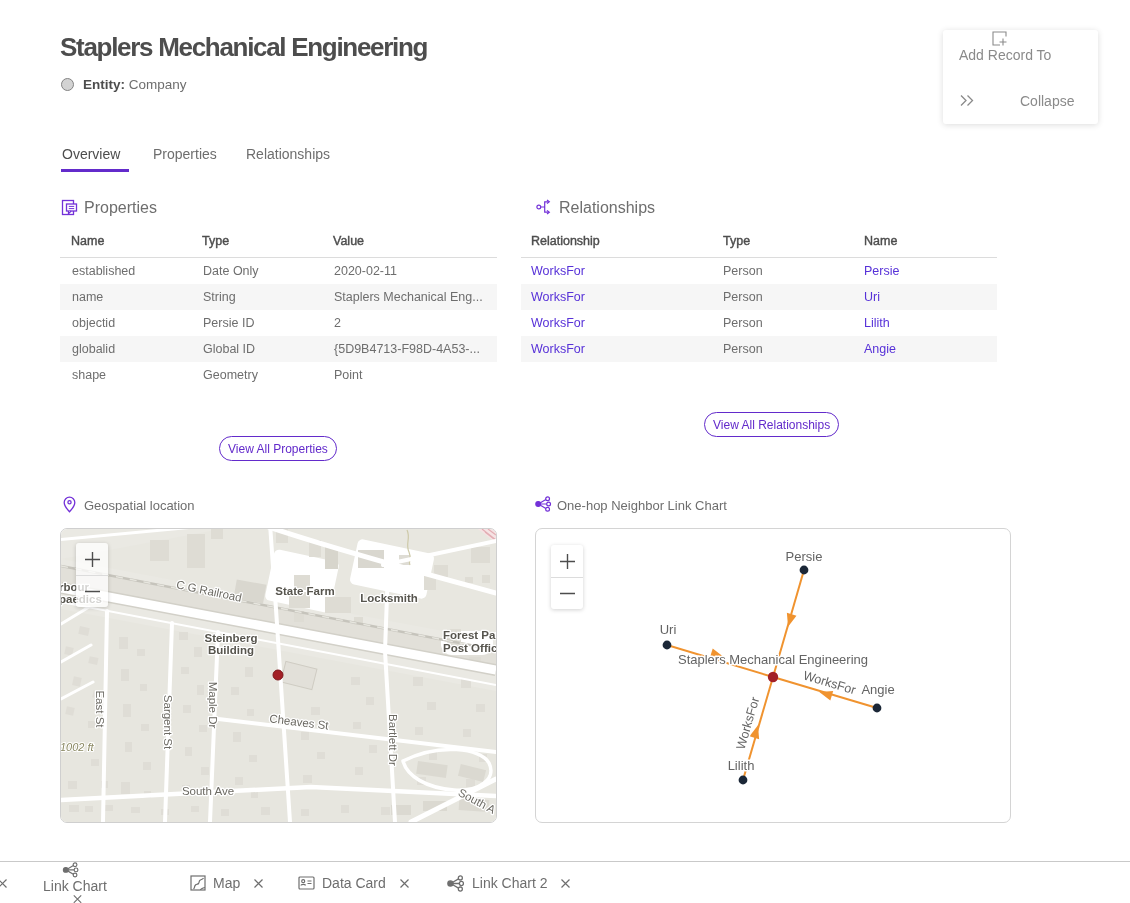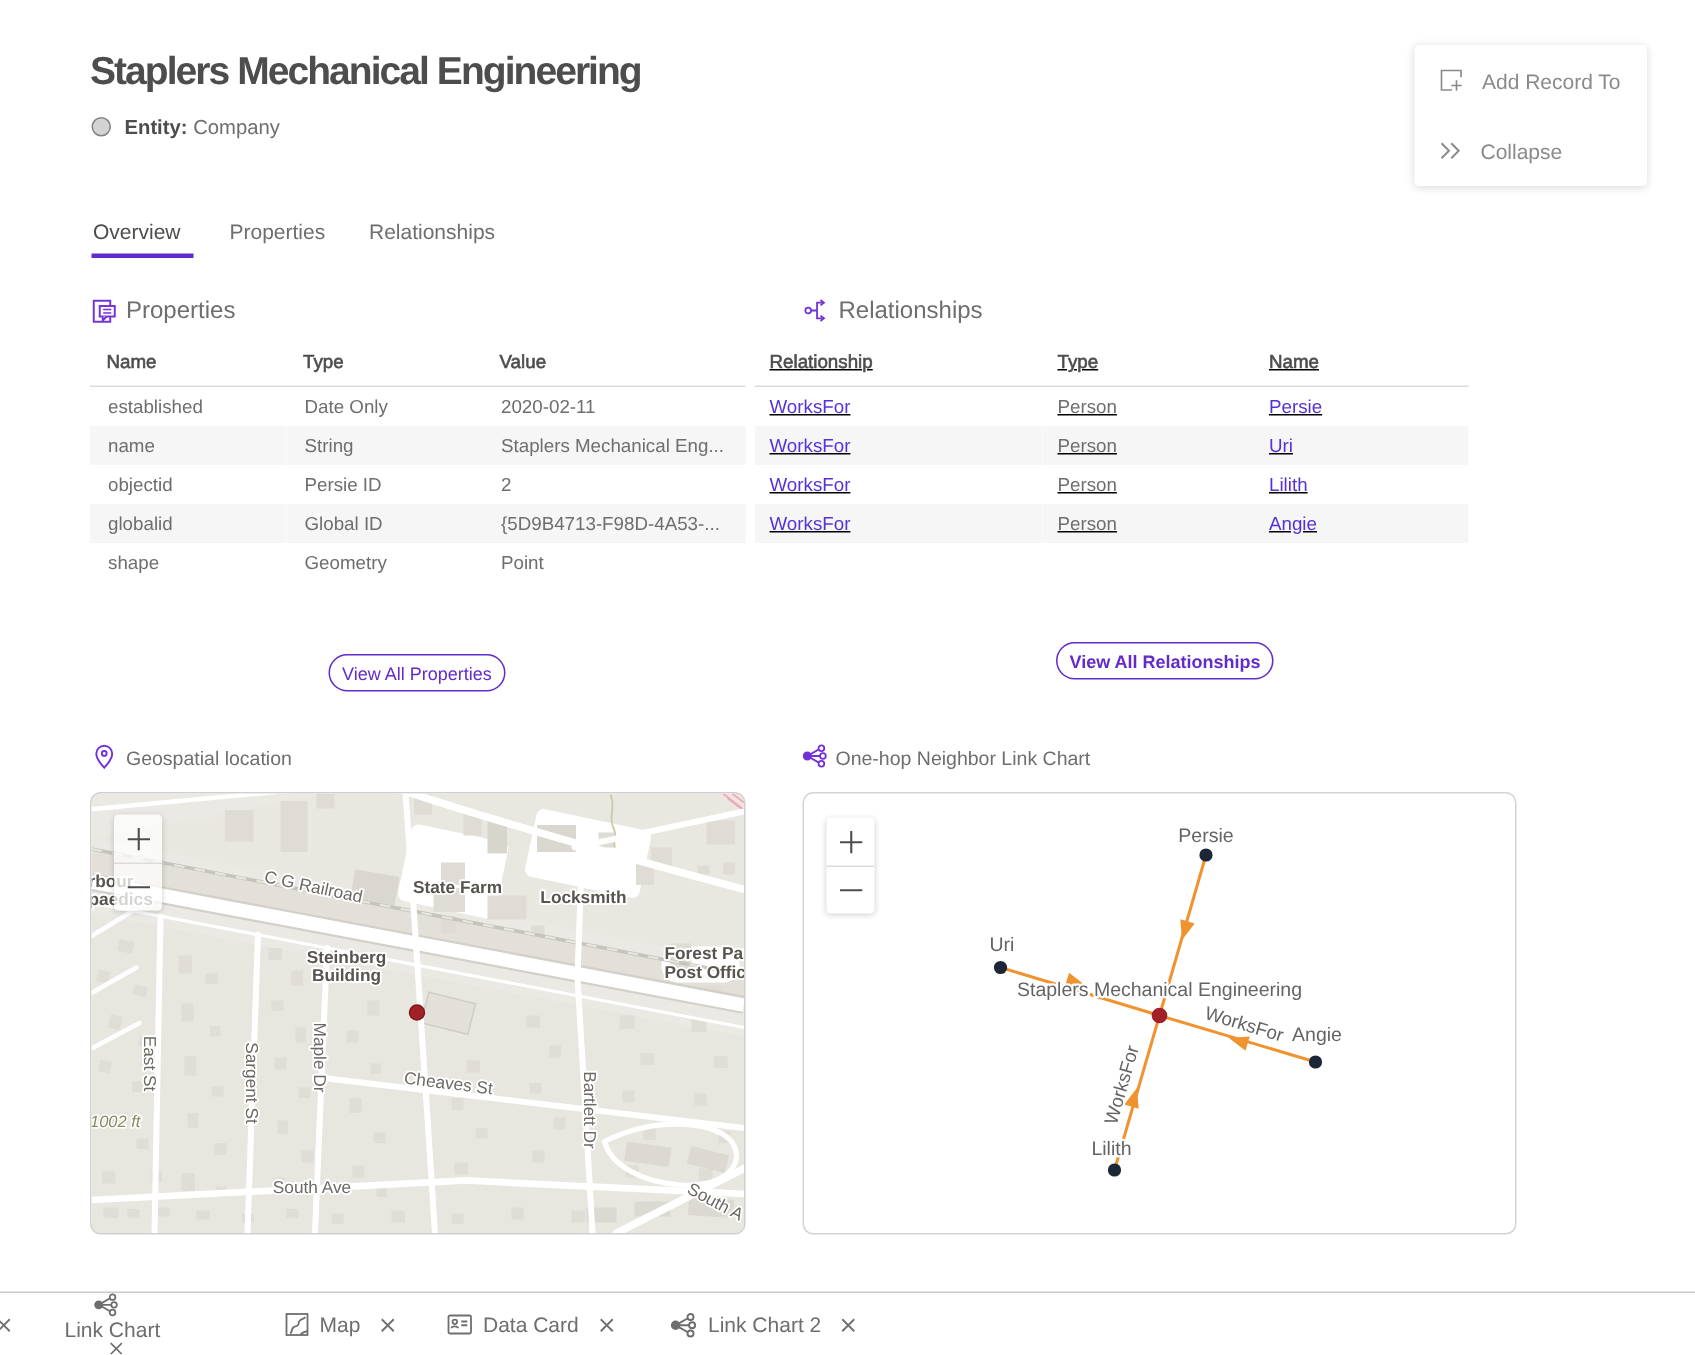--- a/index.html
+++ b/index.html
@@ -15,22 +15,22 @@
   background:#d3d3d3; border:1px solid #838383; vertical-align:-2px; margin-right:9px; }
 #entityrow .lab { font-weight:bold; color:#4d4d4d; }
 #entityrow .val { color:#6e6e6e; }
 
 
 #menu { position:absolute; left:943px; top:30px; width:155px; height:94px;
   background:#fff; border-radius:3px; box-shadow:0 1px 6px rgba(0,0,0,0.14); }
 #menu .item { position:absolute; left:16px; height:47px; display:flex; align-items:center;
   color:#8a8a8a; font-size:14px; }
 #menu .item svg { margin-right:12px; }
-#menu .i1 { top:0; }
-#menu .i2 { top:47px; }
+#menu .i1 { top:0;flex-direction:column; }
+#menu .i2 { top:47px;gap:33px; }
 
 
 #tabs { position:absolute; left:60px; top:143px; font-size:14px; color:#6e6e6e; }
 #tabs span { margin-right:0; }
 #tabs .t1 { position:absolute; left:2px; top:3px; color:#4d4d4d; }
 #tabs .t2 { position:absolute; left:93px; top:3px; }
 #tabs .t3 { position:absolute; left:186px; top:3px; }
 #tabs .underline { position:absolute; left:1px; top:26px; width:68px; height:3px;
   background:#632bcb; }
 
@@ -155,21 +155,21 @@
           <td>{5D9B4713-F98D-4A53-...</td>
         </tr>
     <tr>
           <td>shape</td>
           <td>Geometry</td>
           <td>Point</td>
         </tr>
   </tbody>
     </table>
 
-  <table class="dt dt2" style="left:503px; top:234px; width:476px;text-decoration:underline;">
+  <table class="dt dt2" style="left:521px; top:234px; width:476px;">
     <colgroup>
         <col style="width:192px">
         <col style="width:141px">
         <col>
       </colgroup>
     <tbody>
         <tr>
           <th>Relationship</th>
           <th>Type</th>
           <th>Name</th>
@@ -191,21 +191,21 @@
         </tr>
     <tr class="alt">
           <td><a>WorksFor</a></td>
           <td>Person</td>
           <td><a>Angie</a></td>
         </tr>
   </tbody>
     </table>
 
   <div class="pillbtn" style="left:219px; top:436px;">View All Properties</div>
-  <div class="pillbtn" style="left:704px; top:428px;font-weight:bold;">View All Relationships</div>
+  <div class="pillbtn" style="left:704px; top:412px;">View All Relationships</div>
 
   <div class="seclabel" style="left:62px; top:498px;">
     <svg width="15" height="17" viewBox="0 0 15 17" fill="none" stroke="#7331d8" stroke-width="1.3">
       <path d="M7.5 1.2 a5.3 5.3 0 0 1 5.3 5.3 c0 3.6 -5.3 9.3 -5.3 9.3 s-5.3 -5.7 -5.3 -9.3 a5.3 5.3 0 0 1 5.3 -5.3 z"></path>
       <circle cx="7.5" cy="6.3" r="1.6"></circle>
     </svg>
     <span class="txt">Geospatial location</span>
   </div>
   <div class="seclabel" style="left:535px; top:498px;">
     <svg width="17" height="16" viewBox="0 0 17 16" fill="none" stroke="#7331d8" stroke-width="1.2">

